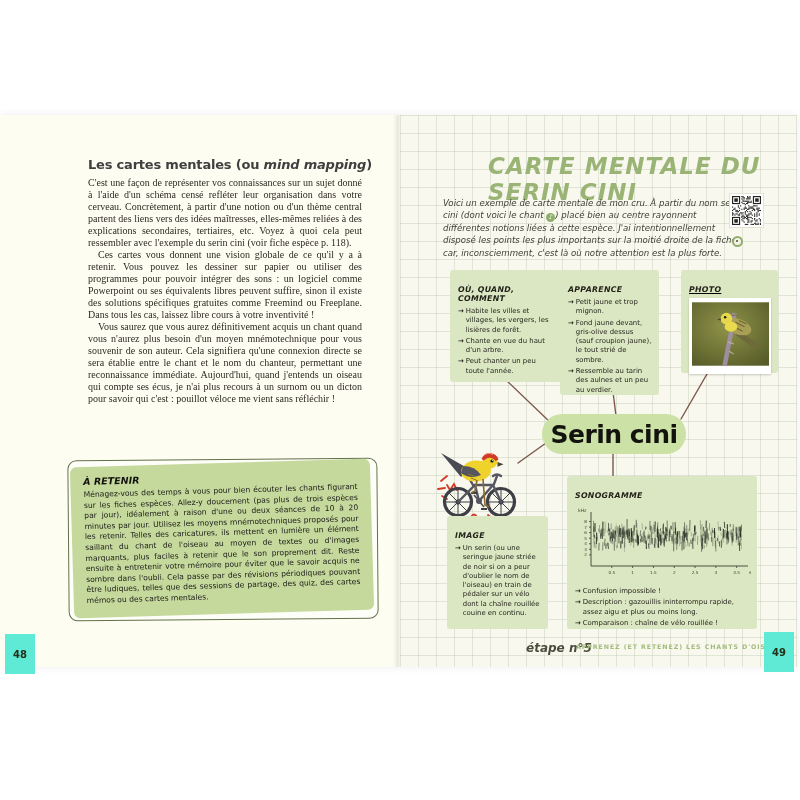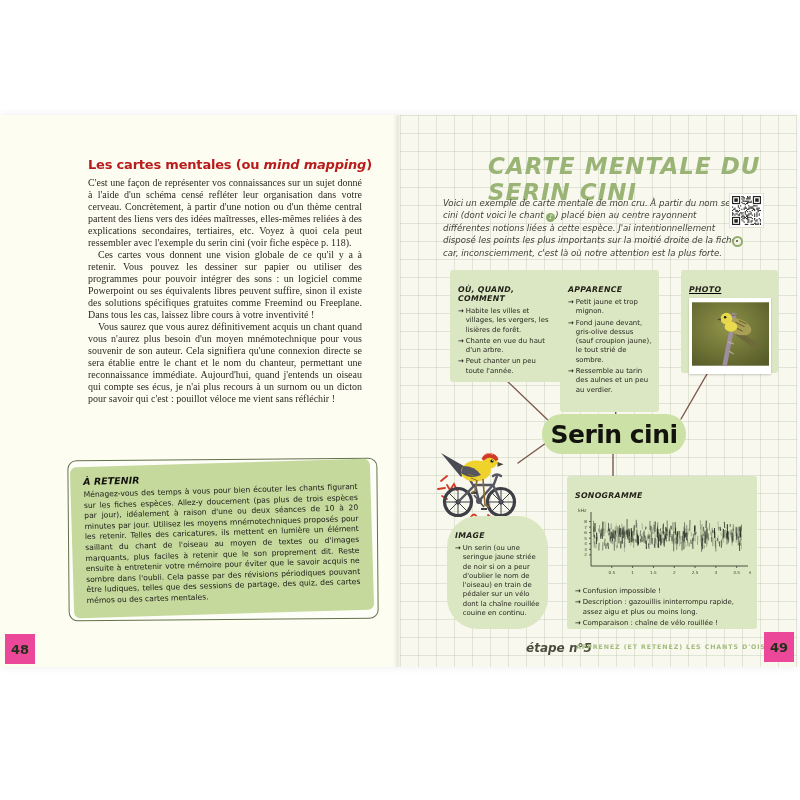--- a/index.html
+++ b/index.html
@@ -9,37 +9,37 @@
   .page-left{left:0;width:399px;background:#fdfdf2;}
   .page-right{left:400px;width:397px;background:#f8f8ee;
     background-image:linear-gradient(to right, rgba(163,178,150,0.28) 1px, transparent 1px),
                      linear-gradient(to bottom, rgba(163,178,150,0.28) 1px, transparent 1px);
     background-size:18px 18px;}
   .gutter{position:absolute;left:393px;top:0;width:10px;height:552px;
     background:linear-gradient(to right, rgba(0,0,0,0) 0%, rgba(0,0,0,0.08) 50%, rgba(0,0,0,0) 100%);}
 
   
   .lp-heading{position:absolute;left:88px;top:42px;width:290px;
-    font-family:"DejaVu Sans",sans-serif;font-weight:bold;font-size:13px;color:#b91c1c;letter-spacing:-0.2px;}
+    font-family:"DejaVu Sans",sans-serif;font-weight:bold;font-size:13px;color:#404040;letter-spacing:-0.2px;}
   .lp-heading .it{font-style:italic;}
   .lp-body{position:absolute;left:88px;top:62px;width:274px;
     font-family:"Liberation Serif",serif;font-size:10px;line-height:12px;color:#2e2a23;text-align:justify;}
   .lp-body p{margin:0;}
   .lp-body p + p{text-indent:10px;}
 
   .retain-wrap{position:absolute;left:72px;top:348px;width:300px;transform:rotate(-1.4deg);}
   .retain-outline{position:absolute;left:-4px;top:-4px;right:-6px;bottom:-6px;
     border:1.5px solid #63714a;border-radius:9px;transform:rotate(0.9deg);background:#fefef8;}
   .retain-box{position:relative;background:#c5d99d;border-radius:6px;padding:9px 13px 11px 13px;transform:rotate(-0.3deg);}
   .retain-title{font-family:"DejaVu Sans",sans-serif;font-weight:bold;font-style:italic;font-size:9.5px;color:#14120d;margin-bottom:3px;}
   .retain-text{font-family:"DejaVu Sans",sans-serif;font-size:7.6px;line-height:10.6px;color:#20201a;text-align:justify;}
 
-  .pagenum{position:absolute;width:30px;height:30px;background:#ec4899;
+  .pagenum{position:absolute;width:30px;height:40px;background:#5eead4;
     display:flex;align-items:center;justify-content:center;
-    font-family:"DejaVu Sans",sans-serif;font-weight:bold;font-size:13px;color:#23301a;}
+    font-family:"DejaVu Sans",sans-serif;font-weight:bold;font-size:10px;color:#23301a;}
   .pagenum-left{left:5px;top:519px;}
   .pagenum-right{right:3px;top:517px;}
 
   
   .rp-title{position:absolute;left:44px;top:38px;width:340px;
     font-family:"DejaVu Sans",sans-serif;font-weight:bold;font-style:italic;
     font-size:23px;letter-spacing:1px;color:#9ab475;margin-left:44px;}
   .rp-intro{position:absolute;left:43px;top:82px;width:302px;
     font-family:"DejaVu Sans",sans-serif;font-style:italic;font-size:8.6px;line-height:12.2px;color:#3f3f35;}
   .note-dot{display:inline-flex;width:9px;height:9px;border-radius:50%;background:#8fae6b;color:#fefef6;
@@ -51,24 +51,24 @@
 
   .mnode{position:absolute;background:#dbe7c2;border-radius:3px;padding:15px 7px 8px 8px;}
   .mnode-title{font-family:"DejaVu Sans",sans-serif;font-weight:bold;font-style:italic;
     font-size:7.8px;letter-spacing:0.3px;color:#23231b;margin-bottom:4px;}
   .mnode ul{margin:0;padding:0;list-style:none;}
   .mnode li{font-family:"DejaVu Sans",sans-serif;font-size:6.9px;line-height:9.3px;color:#26261e;
     display:flex;gap:2px;margin-bottom:2px;}
   .arr{color:#1d1d15;font-weight:bold;flex:0 0 auto;}
 
   .node-oqc{left:50px;top:155px;width:113px;height:112px;}
-  .node-app{left:160px;top:155px;width:99px;height:142px;}
+  .node-app{left:160px;top:155px;width:99px;height:125px;}
   .node-photo{left:281px;top:155px;width:97px;height:103px;text-decoration:underline;}
   .photo-frame{background:#ffffff;padding:3px;margin-top:2px;box-shadow:0 1px 2px rgba(0,0,0,0.2);}
-  .node-image{left:47px;top:401px;width:101px;height:113px;border-radius:31px;}
+  .node-image{left:47px;top:401px;width:101px;height:113px;}
   .node-sono{left:167px;top:361px;width:190px;height:153px;}
 
   .pill{position:absolute;left:142px;top:299px;width:144px;height:40px;background:#cce1a6;border-radius:21px;
     display:flex;align-items:center;justify-content:center;
     font-family:"DejaVu Sans",sans-serif;font-weight:bold;font-size:25px;letter-spacing:-0.5px;color:#13130e;}
 
   .lines-svg,.bird-bike,.sono-svg{display:block;}
   .lines-layer{position:absolute;left:0;top:0;width:397px;height:552px;pointer-events:none;}
   .bike-wrap{position:absolute;left:33px;top:318px;width:95px;height:92px;}
 

